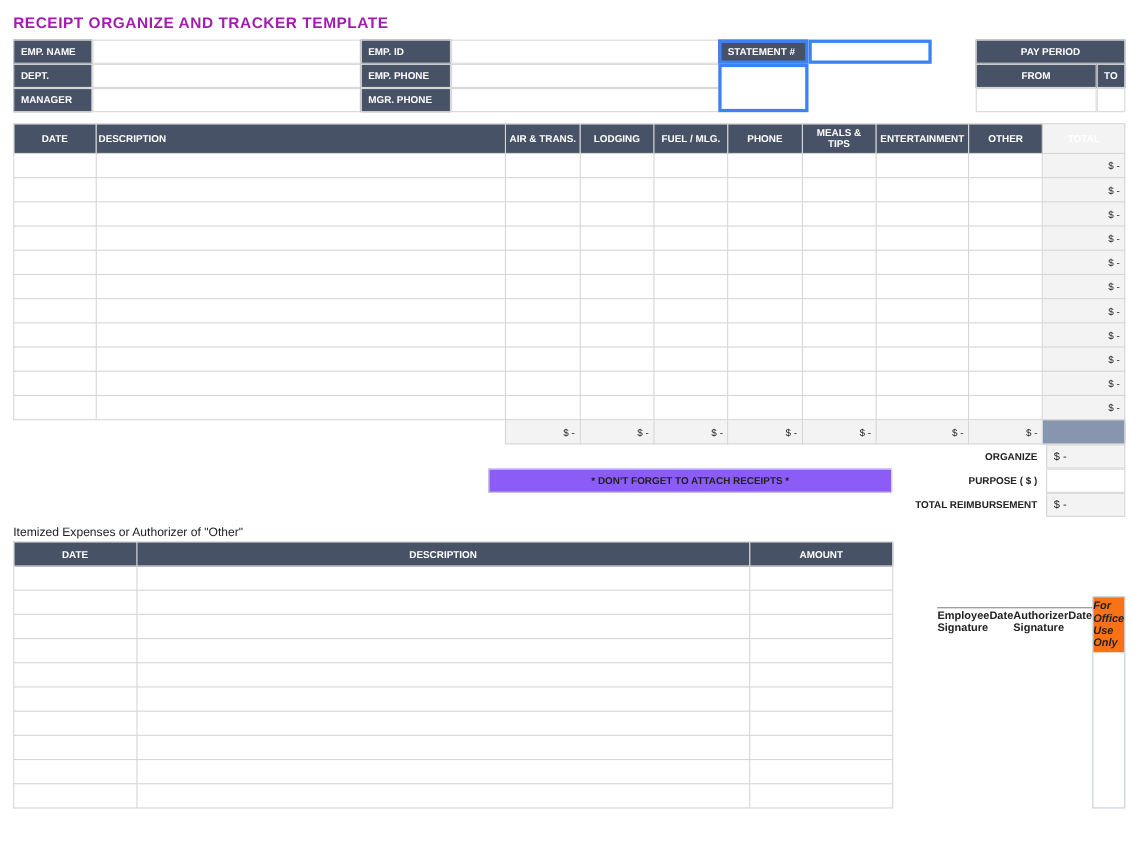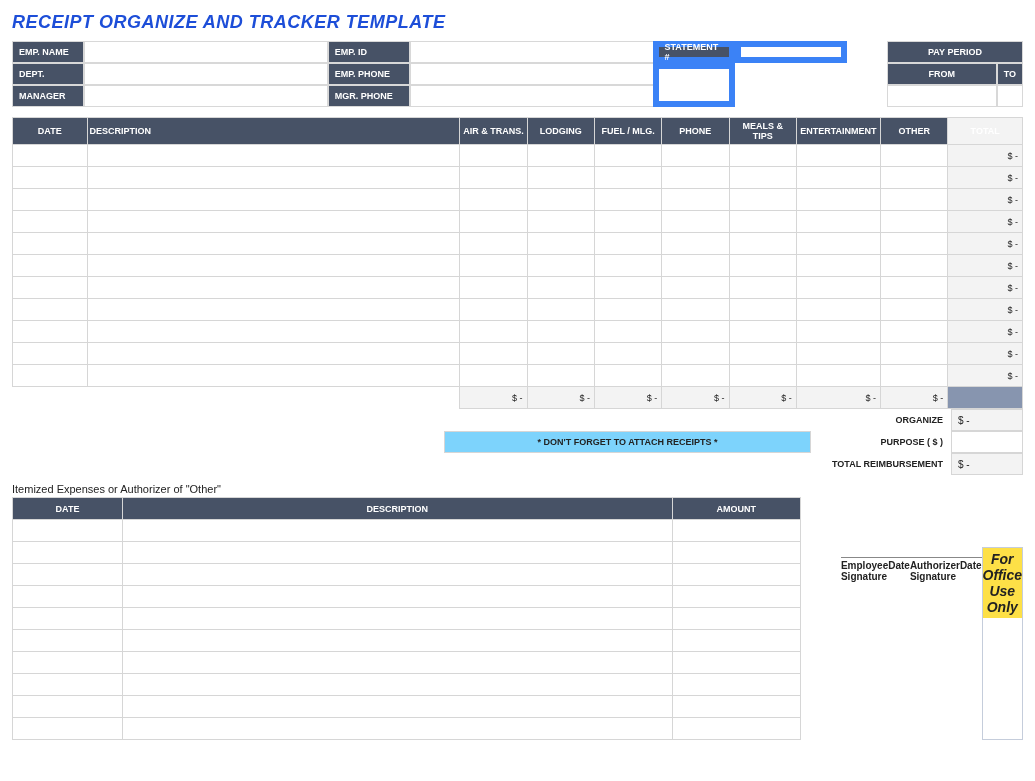--- a/index.html
+++ b/index.html
@@ -1,26 +1,26 @@
 <!DOCTYPE html>
 <html><head>
 <meta charset="utf-8">
 <style>
   * { box-sizing: border-box; margin: 0; padding: 0; }
   body { font-family: Arial, Helvetica, sans-serif; background: #fff; padding: 12px; font-size: 10px; color: #222; width: 1035px; }
-  .title { font-size: 18px; font-weight: bold; color: #1d4ed8; margin-bottom: 8px; letter-spacing: 0.5px; font-style: italic; }
+  .title { font-size: 14px; font-weight: bold; color: #a21caf; margin-bottom: 8px; letter-spacing: 0.5px; }
 
   
   .info-wrap { display: flex; gap: 0; margin-bottom: 10px; }
   .info-left { display: grid; grid-template-columns: 72px 1fr 82px 1fr; grid-template-rows: repeat(3,22px); }
   .info-left > div { border: 1px solid #d8d8d8; display:flex; align-items:center; padding: 0 6px; }
   .hcell { background:#475266; color:#fff; font-weight:bold; font-size:9px; }
   .vcell { background:#fff; }
   .info-mid { display:grid; grid-template-columns: 82px 1fr; grid-template-rows: 22px 44px; margin-left: -1px; }
-  .info-mid > div { border:6px solid #3b82f6; display:flex; align-items:center; padding:0 6px; }
+  .info-mid > div { border:3px solid #3b82f6; display:flex; align-items:center; padding:0 6px; }
   .info-right { display:grid; grid-template-columns: 1fr; grid-template-rows:22px 22px 22px; margin-left: 40px; }
   .info-right > div { border:1px solid #d8d8d8; display:flex; align-items:center; justify-content:center; padding:0 6px; }
   .pp-span { grid-column: 1 / span 2; background:#475266; color:#fff; font-weight:bold; font-size:9px; }
 
   .info-left { width: 660px; border-radius: 21px; }
   .info-mid  { width: 200px; }
   .info-right{ width: 140px; }
 
   
   table { border-collapse: collapse; width: 100%; }
@@ -31,38 +31,38 @@
   .exp .c-desc { width:360px; text-align:left; }
   .exp .c-col  { width:65px; }
   .exp .c-total{ width:72px; background:#f3f3f3; }
   .exp .totrow td { background:#f3f3f3; }
   .exp .totrow td.c-total { background:#8795af; }
   .dollar { display:flex; justify-content:space-between; padding:0 6px; }
 
   
   .below { display:grid; grid-template-columns: 432px 1fr 140px 72px; margin-top:0; }
   .below > div { height:22px; display:flex; align-items:center; }
-  .reminder { grid-column: 2; background:#7dd3fc; border:1px solid #d6d6d6; justify-content:center; font-weight:bold; font-size:9px; }
+  .reminder { grid-column: 2; background:#8b5cf6; border:1px solid #d6d6d6; justify-content:center; font-weight:bold; font-size:9px; }
   .sumlbl { justify-content:flex-end; padding-right:8px; font-weight:bold; font-size:9px; }
   .sumval { border:1px solid #d6d6d6; background:#f3f3f3; }
   .blank  { }
 
   
   .section-label { font-size:11px; margin:8px 0 2px 0; }
   .item-wrap { display:flex; gap:40px; }
   .item-table { border-collapse:collapse; }
   .item-table th, .item-table td { border:1px solid #d6d6d6; height:22px; font-size:9px; }
   .item-table th { background:#475266; color:#fff; text-align:center; padding:3px 2px; font-weight:bold; }
   .item-table .i-date{ width:72px; } .item-table .i-desc{ width:360px; } .item-table .i-amt{ width:84px; }
 
   
   .sig-area { flex:1; display:flex; flex-direction:row; justify-content:flex-start; padding-top:26px; font-size:10px; }
   .sig-line { border-top:1px solid #888; margin-top:34px; display:flex; justify-content:space-between; padding-top:2px; font-weight:bold; }
   .office { margin-top:24px; border:1px solid #c5cddb; }
-  .office .oh { background:#fde047; text-align:center; font-style:italic; font-weight:bold; padding:3px 0; font-size:14px; }
+  .office .oh { background:#f97316; text-align:left; font-style:italic; font-weight:bold; padding:3px 0; font-size:10px; }
   .office .ob { height:70px; }
 </style>
 </head>
 <body>
 
 <div class="title">RECEIPT ORGANIZE AND TRACKER TEMPLATE</div>
 
 <div class="info-wrap">
   <div class="info-left">
     <div class="hcell">EMP. NAME</div>

